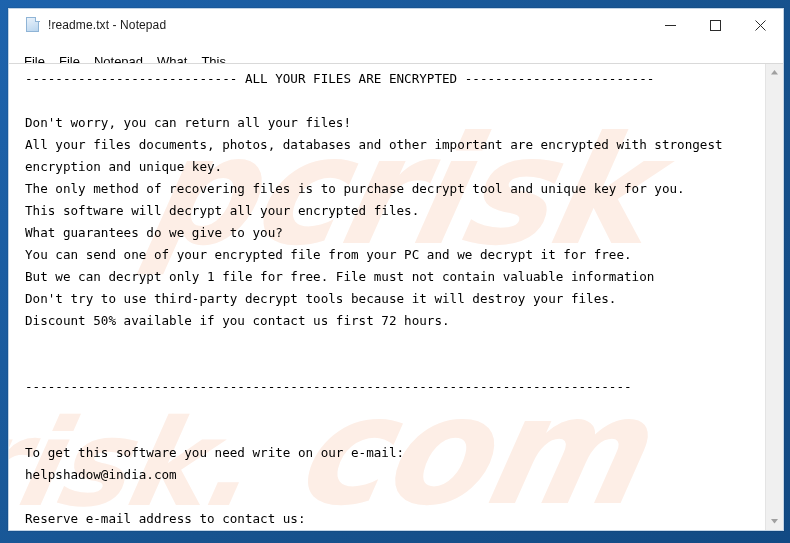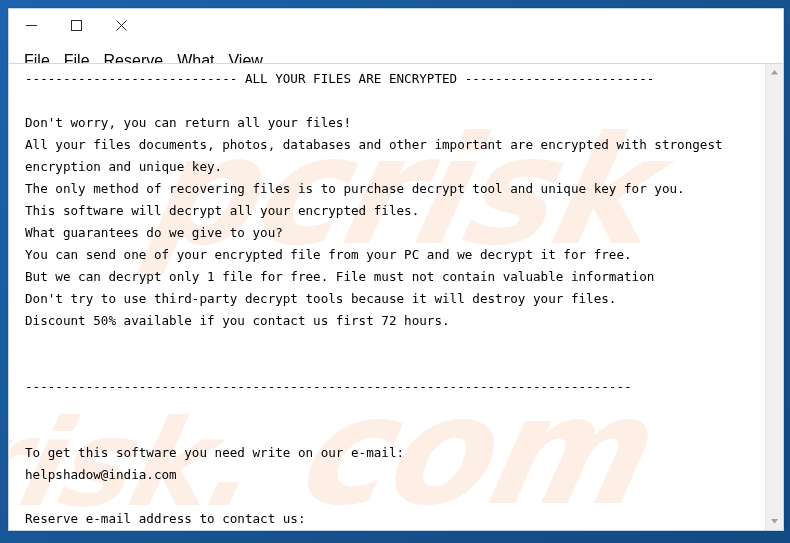--- a/index.html
+++ b/index.html
@@ -109,21 +109,21 @@
     height: 21px;
     min-height: 21px;
     background: #ffffff;
     display: flex;
     align-items: center;
     padding-left: 8px;
     border-bottom: 1px solid #ffffff;
     user-select: none;
   }
   .menu-item {
-    font-size: 16px;
+    font-size: 13px;
     color: #000000;
     padding: 1px 7px 2px 7px;
     cursor: default;
     white-space: nowrap;
     margin-top: 20px;
   }
 
   
   #editor-wrap {
     flex: 1 1 auto;
@@ -218,20 +218,27 @@
 </style>
 </head>
 <body>
 
 <div id="desktop">
 
   <div id="window">
 
     <div id="titlebar">
 
+      <div id="title-left">
+        <span class="np-icon">
+          <span class="sheet"></span>
+          <span class="fold"></span>
+        </span>
+        <span id="window-title">!readme.txt - Notepad</span>
+      </div>
 
       <div id="win-controls">
 
         <button class="win-btn minimize" title="Minimize">
           <svg width="11" height="11" viewBox="0 0 11 11" aria-hidden="true">
             <line x1="0" y1="5.5" x2="11" y2="5.5" stroke="#2b2b2b" stroke-width="1"></line>
           </svg>
         </button>
 
         <button class="win-btn maximize" title="Maximize">
@@ -246,23 +253,23 @@
             <line x1="10.5" y1="0.5" x2="0.5" y2="10.5" stroke="#2b2b2b" stroke-width="1"></line>
           </svg>
         </button>
 
       </div>
     </div>
 
     <div id="menubar">
       <div class="menu-item">File</div>
       <div class="menu-item">File</div>
-      <div class="menu-item">Reserve</div>
+      <div class="menu-item">Notepad</div>
       <div class="menu-item">What</div>
-      <div class="menu-item">View</div>
+      <div class="menu-item">This</div>
     </div>
 
     <div id="editor-wrap">
 
       <div id="watermark">
         <div class="wm-text" id="wm1">pcrisk</div>
         <div class="wm-text" id="wm3">risk.</div>
         <div class="wm-text" id="wm2">com</div>
       </div>
 

